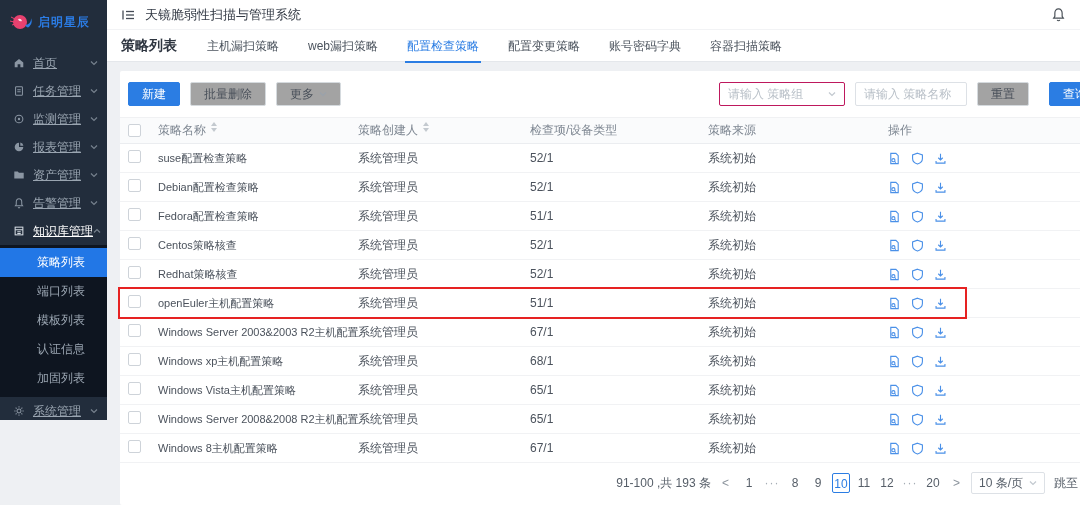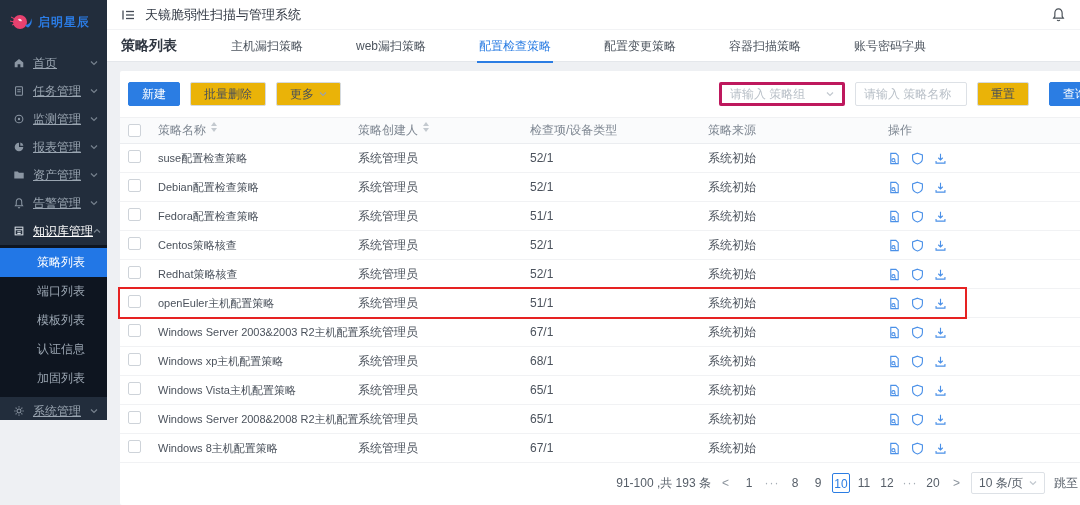--- a/index.html
+++ b/index.html
@@ -34,36 +34,36 @@
   .tb-icon svg { width:15px; height:15px; }
   .avatar-wrap { display:flex; align-items:center; gap:4px; cursor:pointer; }
   .avatar { width:22px; height:22px; border-radius:50%; background:#b9d7f3; position:relative; overflow:hidden; }
   .avatar .head { position:absolute; left:7px; top:4px; width:8px; height:8px; border-radius:50%; background:#f0c6a4; }
   .avatar .bodyp { position:absolute; left:3px; top:13px; width:16px; height:10px; border-radius:50% 50% 0 0; background:#d96a5f; }
   .avatar-caret { color:#9aa2ab; display:flex; }
   .avatar-caret svg { width:8px; height:8px; }
 
   .tabbar { height:32px; background:#ffffff; border-bottom:1px solid #e4e7eb; display:flex; align-items:center; padding:0 14px; }
   .page-title { font-size:14px; font-weight:bold; color:#2e3540; margin-right:30px; }
-  .tab { color:#4c545e; margin-right:29px; height:32px; line-height:32px; position:relative; cursor:pointer; white-space:nowrap;margin-left:24px; }
+  .tab { color:#4c545e; margin-right:29px; height:32px; line-height:32px; position:relative; cursor:pointer; white-space:nowrap; }
   .tab.active { color:#2b7de3; }
   .tab.active::after { content:""; position:absolute; left:-2px; right:-2px; bottom:-1px; height:2px; background:#2b7de3; }
 
   .content { position:absolute; left:0; right:0; top:63px; bottom:0; background:#eef0f3; }
   .card { position:absolute; left:13px; right:10px; top:8px; bottom:0; background:#ffffff; border-radius:2px; }
 
   
   .toolbar { display:flex; align-items:center; padding:11px 8px 11px 8px; }
-  .btn { font-size:12px; height:24px; padding:0 13px; border-radius:2px; border:1px solid #d5dade; background:#eab308; color:#484f59; display:inline-flex; align-items:center; gap:5px; cursor:pointer; white-space:nowrap; }
+  .btn { font-size:12px; height:24px; padding:0 13px; border-radius:2px; border:1px solid #d5dade; background:#a3a3a3; color:#484f59; display:inline-flex; align-items:center; gap:5px; cursor:pointer; white-space:nowrap; }
   .btn.primary { background:#2b7de3; border-color:#2b7de3; color:#fff; }
   .btn + .btn { margin-left:10px; }
   .btn .bcaret { display:flex; color:#9aa2ab; }
   .btn .bcaret svg { width:8px; height:8px; }
   .toolbar-right { margin-left:auto; display:flex; align-items:center; gap:10px; }
-  .sel { width:126px; height:24px; border:3px solid #be185d; border-radius:2px; display:flex; align-items:center; justify-content:space-between; padding:0 8px; color:#b9c0c8; cursor:pointer; }
+  .sel { width:126px; height:24px; border:1px solid #be185d; border-radius:2px; display:flex; align-items:center; justify-content:space-between; padding:0 8px; color:#b9c0c8; cursor:pointer; }
   .sel .scaret { display:flex; color:#c2c8cf; }
   .sel .scaret svg { width:8px; height:8px; }
   .tinput { width:112px; height:24px; border:1px solid #dde1e6; border-radius:2px; padding:0 8px; font-size:12px; font-family:"Liberation Sans",sans-serif; color:#484f59; }
   .tinput::placeholder { color:#b9c0c8; }
   .link { color:#2b7de3; display:flex; align-items:flex-start; gap:2px; cursor:pointer; white-space:nowrap; }
   .link svg { width:8px; height:8px; }
 
   
   .table { width:100%; }
   .trow { display:grid; grid-template-columns:30px 200px 172px 178px 180px 1fr; align-items:center; height:29px; border-bottom:1px solid #f1f2f4; padding-left:8px; position:relative; }
@@ -265,22 +265,22 @@
     </div>
   </div>
 
   <div class="tabbar">
     <span class="page-title">策略列表</span>
     <div style="display:flex;">
         <div class="tab">主机漏扫策略</div>
         <div class="tab">web漏扫策略</div>
         <div class="tab active">配置检查策略</div>
         <div class="tab">配置变更策略</div>
+        <div class="tab">账号密码字典</div>
         <div class="tab">容器扫描策略</div>
-        <div class="tab">账号密码字典</div>
       </div>
   </div>
 
   <div class="content">
     <div class="card">
 
       <div class="toolbar">
         <button class="btn primary">新建</button>
         <button class="btn">批量删除</button>
         <button class="btn">

